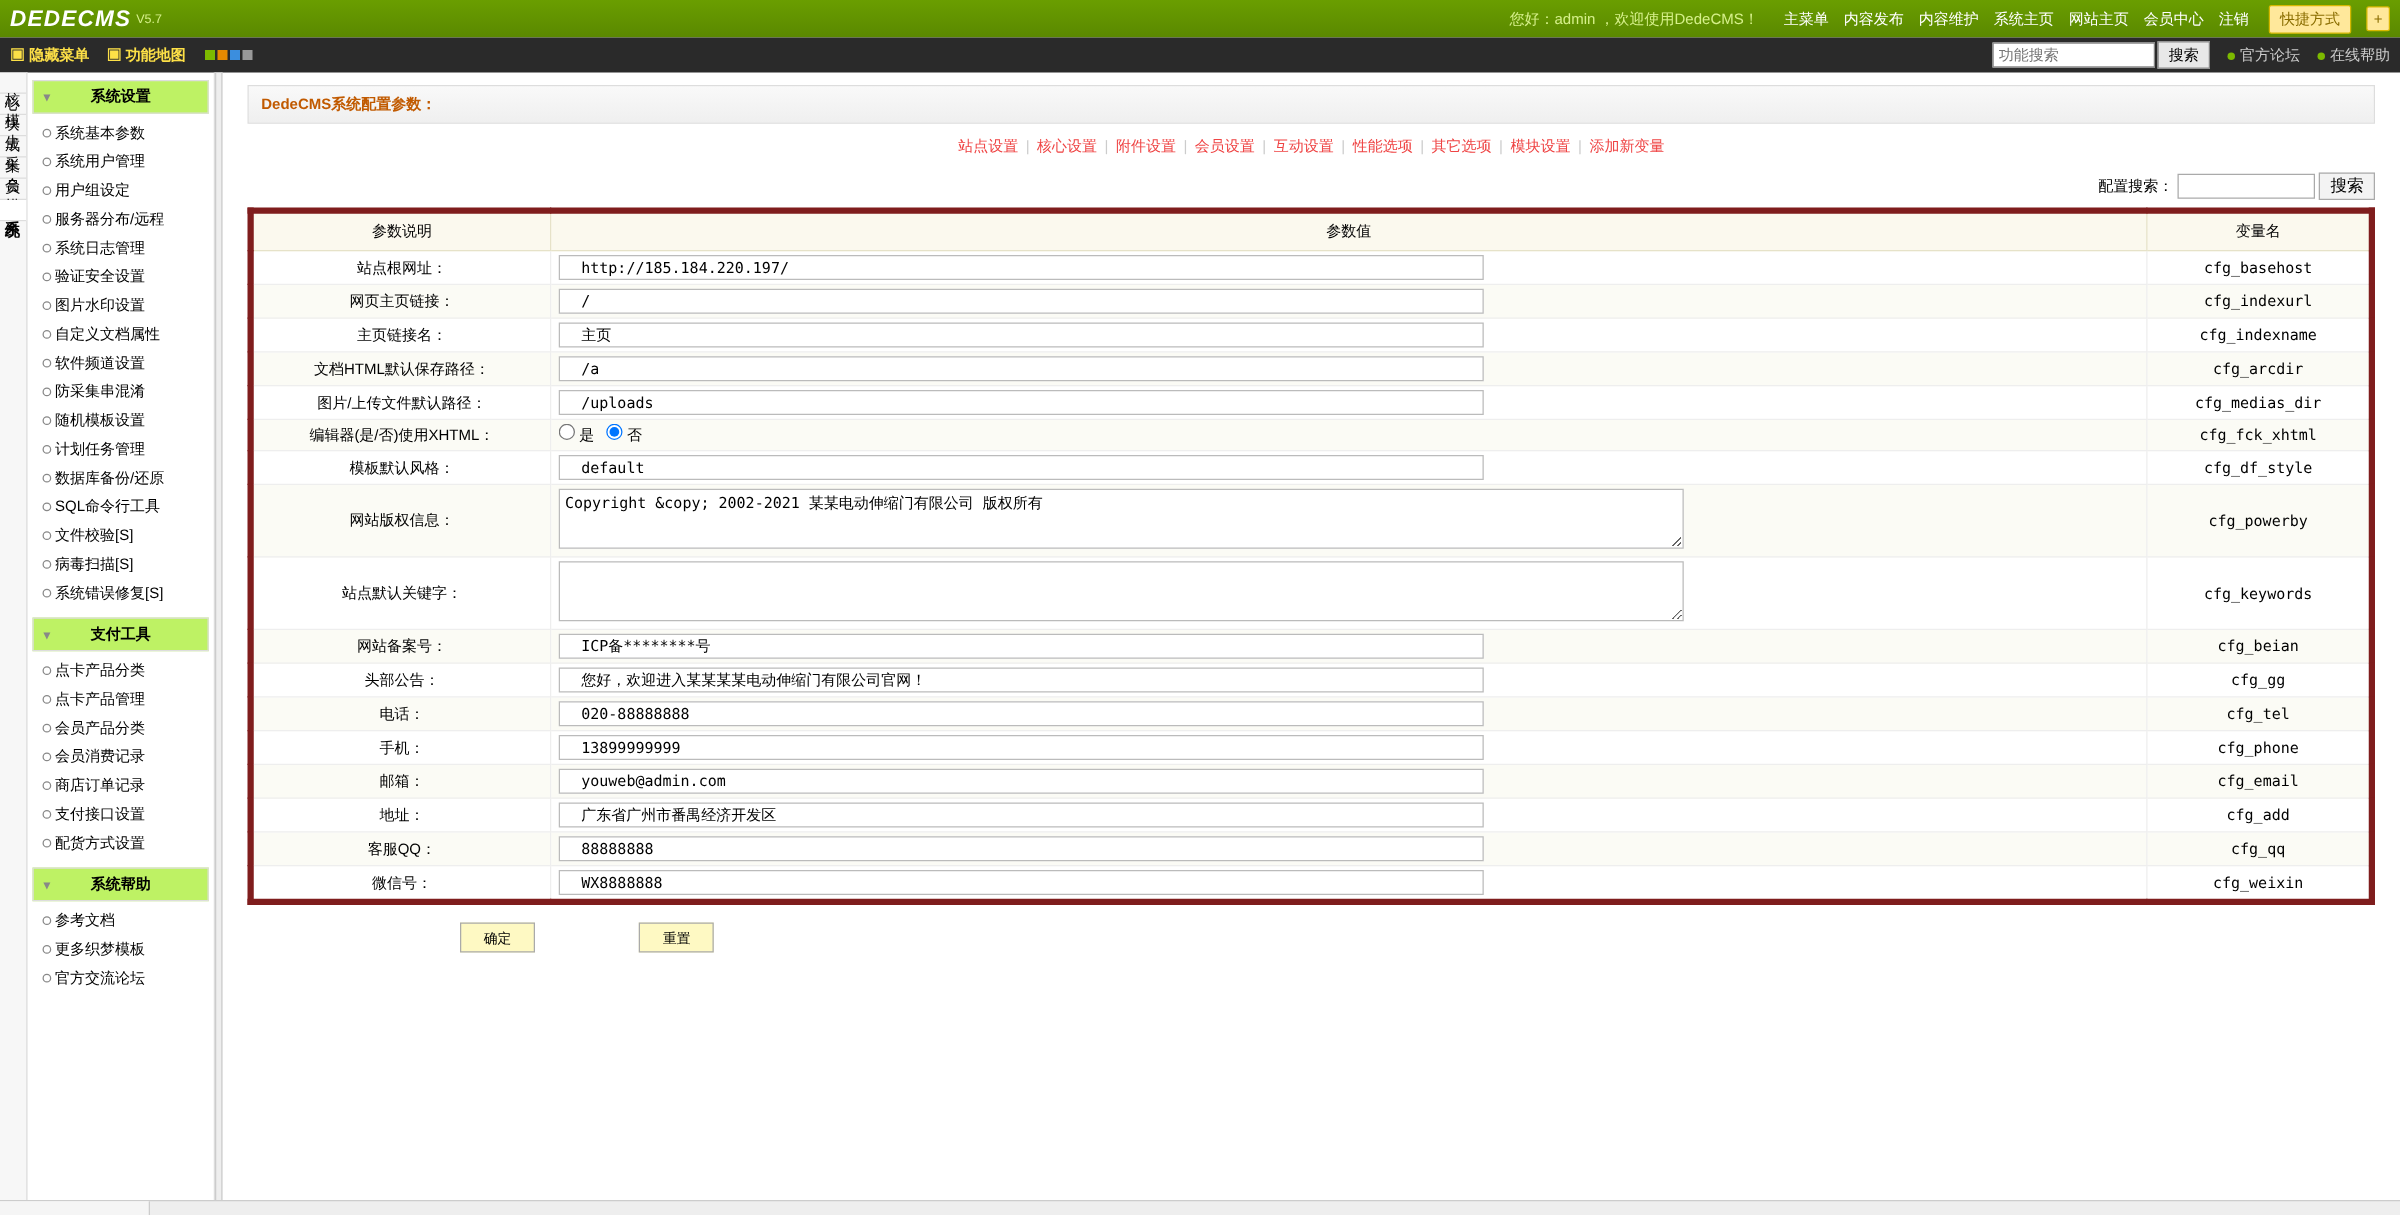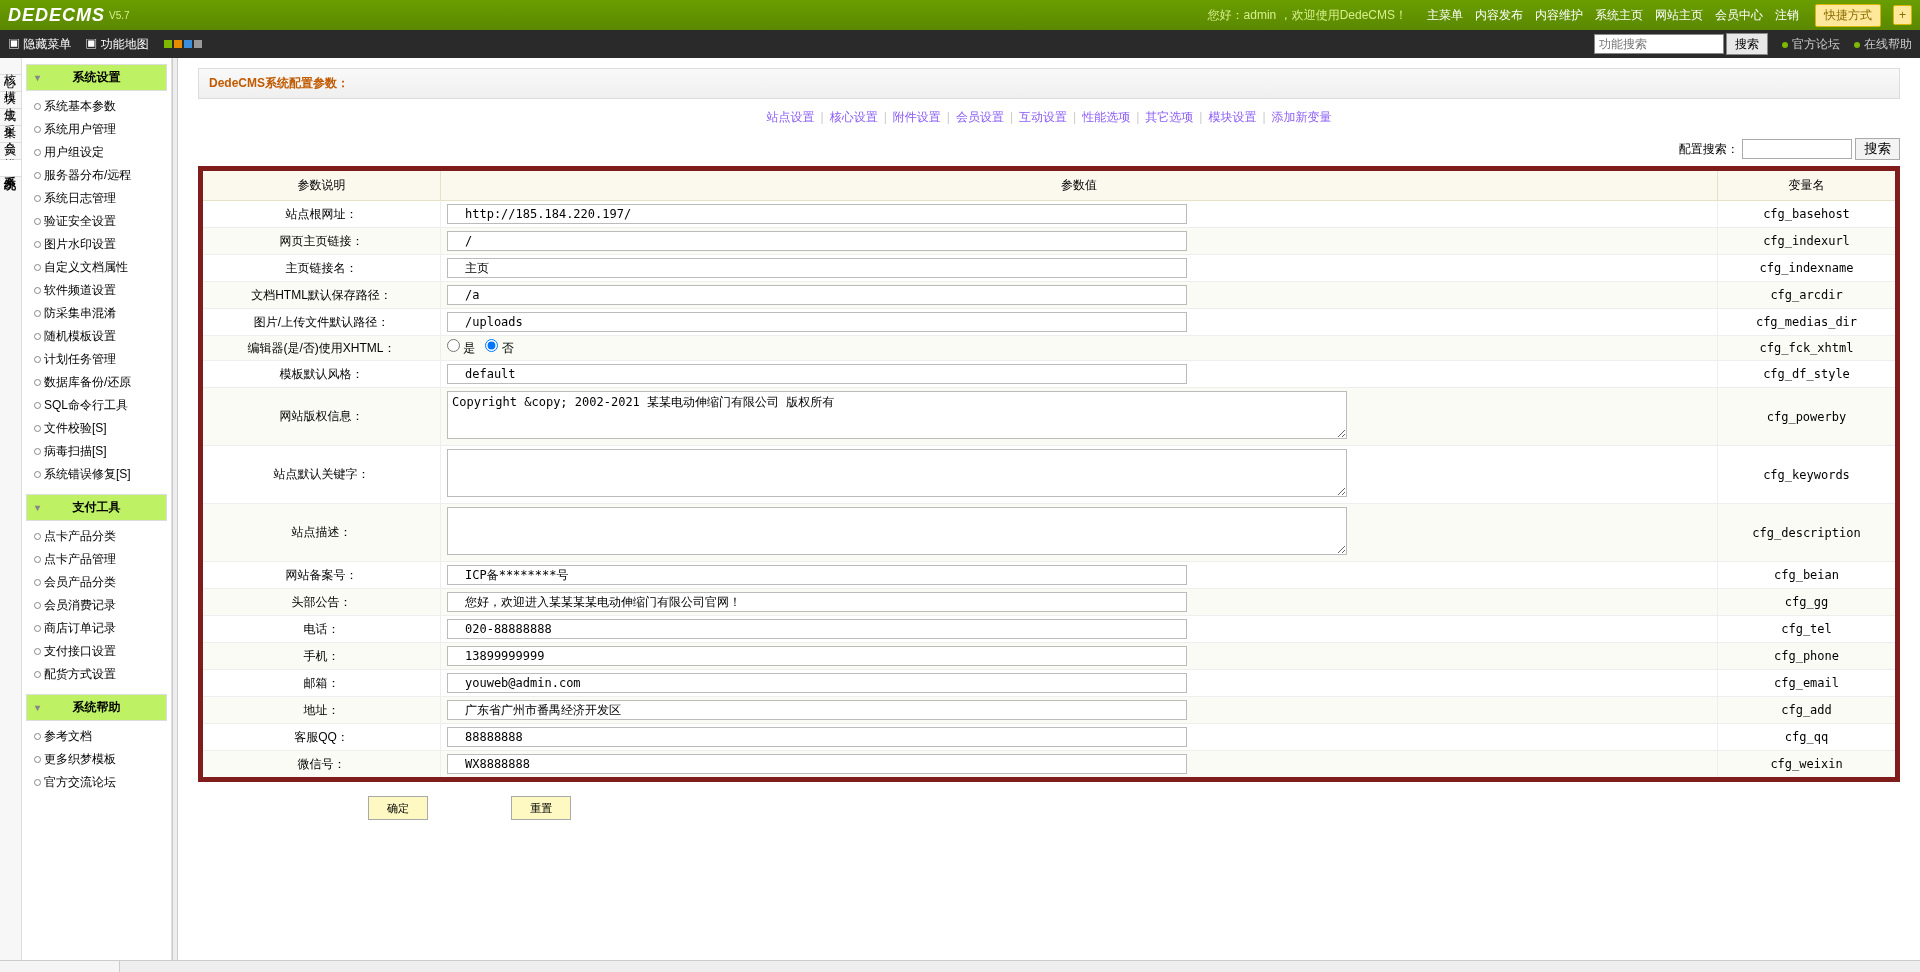--- a/index.html
+++ b/index.html
@@ -9,21 +9,21 @@
 .logo-text { font-weight: bold; font-size: 18px; font-style: italic; letter-spacing: 1px; }
 .logo-ver { font-size: 10px; color: #d6f08a; }
 .header-right { display: flex; align-items: center; gap: 12px; font-size: 12px; }
 .header-right a { color: #fff; text-decoration: none; }
 .header-right .welcome { color: #d6f08a; margin-right: 8px; }
 .quick-btn { background: #ffe89b; color: #8a6d00; padding: 2px 8px; border-radius: 2px; border: 1px solid #d6b800; margin-left: 4px; }
 .plus-btn { background: #ffe89b; color: #8a6d00; padding: 2px 5px; border-radius: 2px; border: 1px solid #d6b800; }
 
 .subheader { background: #2a2a2a; height: 28px; display: flex; align-items: center; justify-content: space-between; padding: 0 8px; color: #ccc; font-size: 12px; }
 .subheader-left { display: flex; align-items: center; gap: 14px; }
-.subheader-left a { color: #ffffff; text-decoration: none; }
+.subheader-left a { color: #fde047; text-decoration: none; font-weight: bold; }
 .color-dots span { display: inline-block; width: 8px; height: 8px; margin: 0 1px; }
 .d1 { background: #7cb900; } .d2 { background: #e68a00; } .d3 { background: #3b8ede; } .d4 { background: #999; }
 .subheader-right { display: flex; align-items: center; gap: 14px; }
 .search-box { display: flex; align-items: center; }
 .search-input { width: 130px; height: 20px; border: 1px solid #888; padding: 0 4px; font-size: 12px; }
 .search-btn { height: 22px; padding: 0 8px; margin-left: 2px; background: #e8e8e8; border: 1px solid #888; font-size: 12px; cursor: pointer; }
 .subheader-right a { color: #ccc; text-decoration: none; }
 .dot-green { display: inline-block; width: 6px; height: 6px; background: #7cb900; border-radius: 50%; margin-right: 4px; }
 
 .body-row { display: flex; height: calc(100vh - 58px - 12px); }
@@ -36,21 +36,21 @@
 .sidebar-group-title::before { content: "▾"; position: absolute; left: 8px; color: #888; font-size: 10px; }
 .sidebar ul { list-style: none; padding: 0 4px; margin-bottom: 8px; }
 .sidebar li { padding: 3px 0 3px 14px; position: relative; font-size: 12px; cursor: pointer; }
 .sidebar li::before { content: ""; position: absolute; left: 4px; top: 8px; width: 5px; height: 5px; border: 1px solid #888; border-radius: 50%; }
 
 .vline { width: 6px; background: #eee; border-left: 1px solid #ccc; border-right: 1px solid #ccc; }
 
 .main { flex: 1; padding: 10px 20px; overflow-y: auto; }
 .page-title-bar { background: linear-gradient(#f9f9f9,#efefef); border: 1px solid #ddd; padding: 6px 10px; font-size: 12px; color: #c15a00; font-weight: bold; margin-bottom: 10px; }
 .tabs-row { text-align: center; font-size: 12px; margin-bottom: 12px; }
-.tabs-row a { color: #8b5cf6; text-decoration: none; margin: 0 4px; cursor: pointer; font-family: Liberation Mono, monospace; }
+.tabs-row a { color: #ef4444; text-decoration: none; margin: 0 4px; cursor: pointer; font-family: Liberation Mono, monospace; }
 .tabs-row .sep { color: #ccc; margin: 0 2px; }
 
 .search-row { text-align: right; margin-bottom: 6px; font-size: 12px; }
 .search-row input[type=text] { width: 110px; height: 20px; border: 1px solid #aaa; }
 .search-row button { height: 22px; padding: 0 8px; border: 1px solid #aaa; background: #f3f3f3; cursor: pointer; }
 
 .config-table { width: 100%; border-collapse: collapse; border: 5px solid #7f1d1d; font-size: 12px; }
 .config-table th { background: #fbf9ee; border: 1px solid #e6e2c8; padding: 6px; font-weight: normal; text-align: center; }
 .config-table td { border: 1px solid #eee; padding: 3px 6px; }
 .config-table tr:nth-child(even) td { background: #fbfbf5; }
@@ -215,25 +215,20 @@
             <td class="col-desc">网站版权信息：</td>
             <td class="col-val"><textarea style="">Copyright &amp;copy; 2002-2021 某某电动伸缩门有限公司 版权所有</textarea></td>
             <td class="col-var">cfg_powerby</td>
           </tr>
           <tr>
             <td class="col-desc">站点默认关键字：</td>
             <td class="col-val"><textarea style=""></textarea></td>
             <td class="col-var">cfg_keywords</td>
           </tr>
           <tr>
-            <td class="col-desc">站点描述：</td>
-            <td class="col-val"><textarea style=""></textarea></td>
-            <td class="col-var">cfg_description</td>
-          </tr>
-          <tr>
             <td class="col-desc">网站备案号：</td>
             <td class="col-val"><input type="text" value="ICP备********号" style=""></td>
             <td class="col-var">cfg_beian</td>
           </tr>
           <tr>
             <td class="col-desc">头部公告：</td>
             <td class="col-val"><input type="text" value="您好，欢迎进入某某某某电动伸缩门有限公司官网！" style=""></td>
             <td class="col-var">cfg_gg</td>
           </tr>
           <tr>

